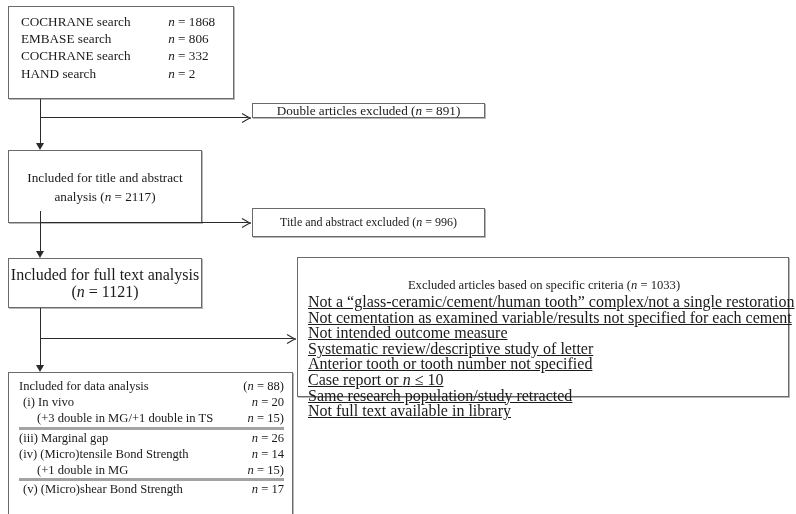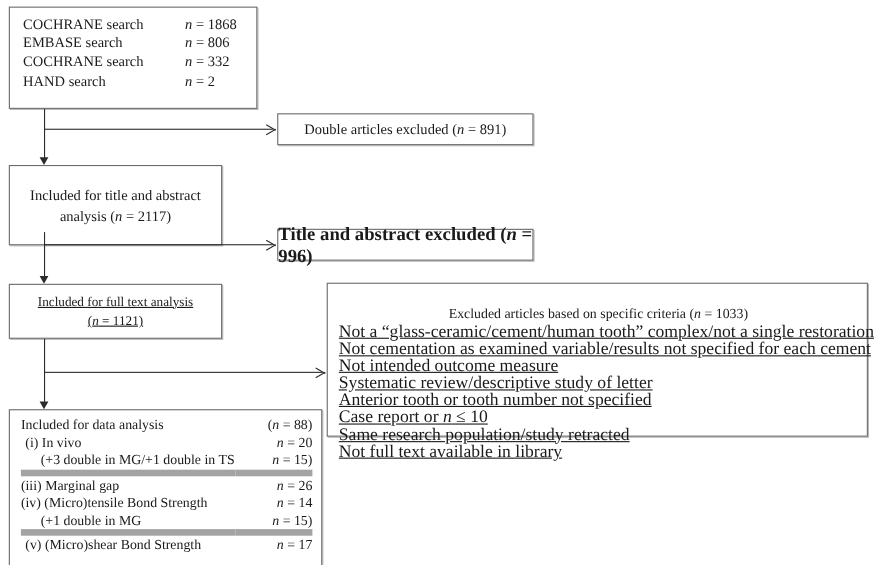--- a/index.html
+++ b/index.html
@@ -47,47 +47,47 @@
   
   #box-identified {
     left: 8px; top: 6px; width: 226px; height: 93px;
     padding: 6px 10px 5px 12px;
   }
   #box-identified .rowtable td { font-size: 13.2px; line-height: 17.2px; }
   #box-identified .val { padding-left: 26px; }
 
   
   #box-double {
-    left: 252px; top: 103px; width: 233px; height: 29px;
+    left: 252px; top: 103px; width: 233px; height: 15px;
     display: flex; align-items: center; justify-content: center;
   }
   #box-double .caption { font-size: 13.2px; }
 
   
   #box-title-abstract {
     left: 8px; top: 150px; width: 194px; height: 73px;
     display: flex; flex-direction: column;
     align-items: center; justify-content: center;
   }
   #box-title-abstract .line { font-size: 13.2px; line-height: 19px; }
 
   
   #box-ta-excluded {
     left: 252px; top: 208px; width: 233px; height: 29px;
     display: flex; align-items: center; justify-content: center;
   }
-  #box-ta-excluded .caption { font-size: 17px; font-weight: bold; }
+  #box-ta-excluded .caption { font-size: 12px; }
 
   
   #box-fulltext {
     left: 8px; top: 258px; width: 194px; height: 50px;
     display: flex; flex-direction: column;
     align-items: center; justify-content: center;
   }
-  #box-fulltext .line { font-size: 12px; line-height: 17.5px; text-decoration: underline; }
+  #box-fulltext .line { font-size: 16px; line-height: 17.5px; }
 
   
   #box-criteria {
     left: 297px; top: 257px; width: 492px; height: 140px;
     padding: 4px 8px 4px 10px;
   }
   #box-criteria .heading {
     font-size: 12.6px;
     text-align: center;
     line-height: 16px;
@@ -97,21 +97,21 @@
   #box-criteria .rowtable td { font-size: 16px; line-height: 15.6px; text-decoration: underline; }
   #box-criteria .val { width: 58px; text-align: left; padding-left: 10px; }
 
   
   #box-data {
     left: 8px; top: 372px; width: 285px; height: 160px;
     padding: 5px 8px 4px 10px;
   }
   #box-data .rowtable td { font-size: 12.6px; line-height: 16.2px; }
   #box-data .val { width: 62px; text-align: right; padding-left: 8px; }
-  #box-data tr.underlined td { border-bottom: 6px solid #a3a3a3; }
+  #box-data tr.underlined td { border-bottom: 3px solid #a3a3a3; }
   #box-data td.indent1 { padding-left: 4px; }
   #box-data td.indent2 { padding-left: 18px; }
 
   
   .vline, .hline {
     position: absolute;
     background: #2b2b2b;
   }
   .vline { width: 1px; }
   .hline { height: 1px; }

